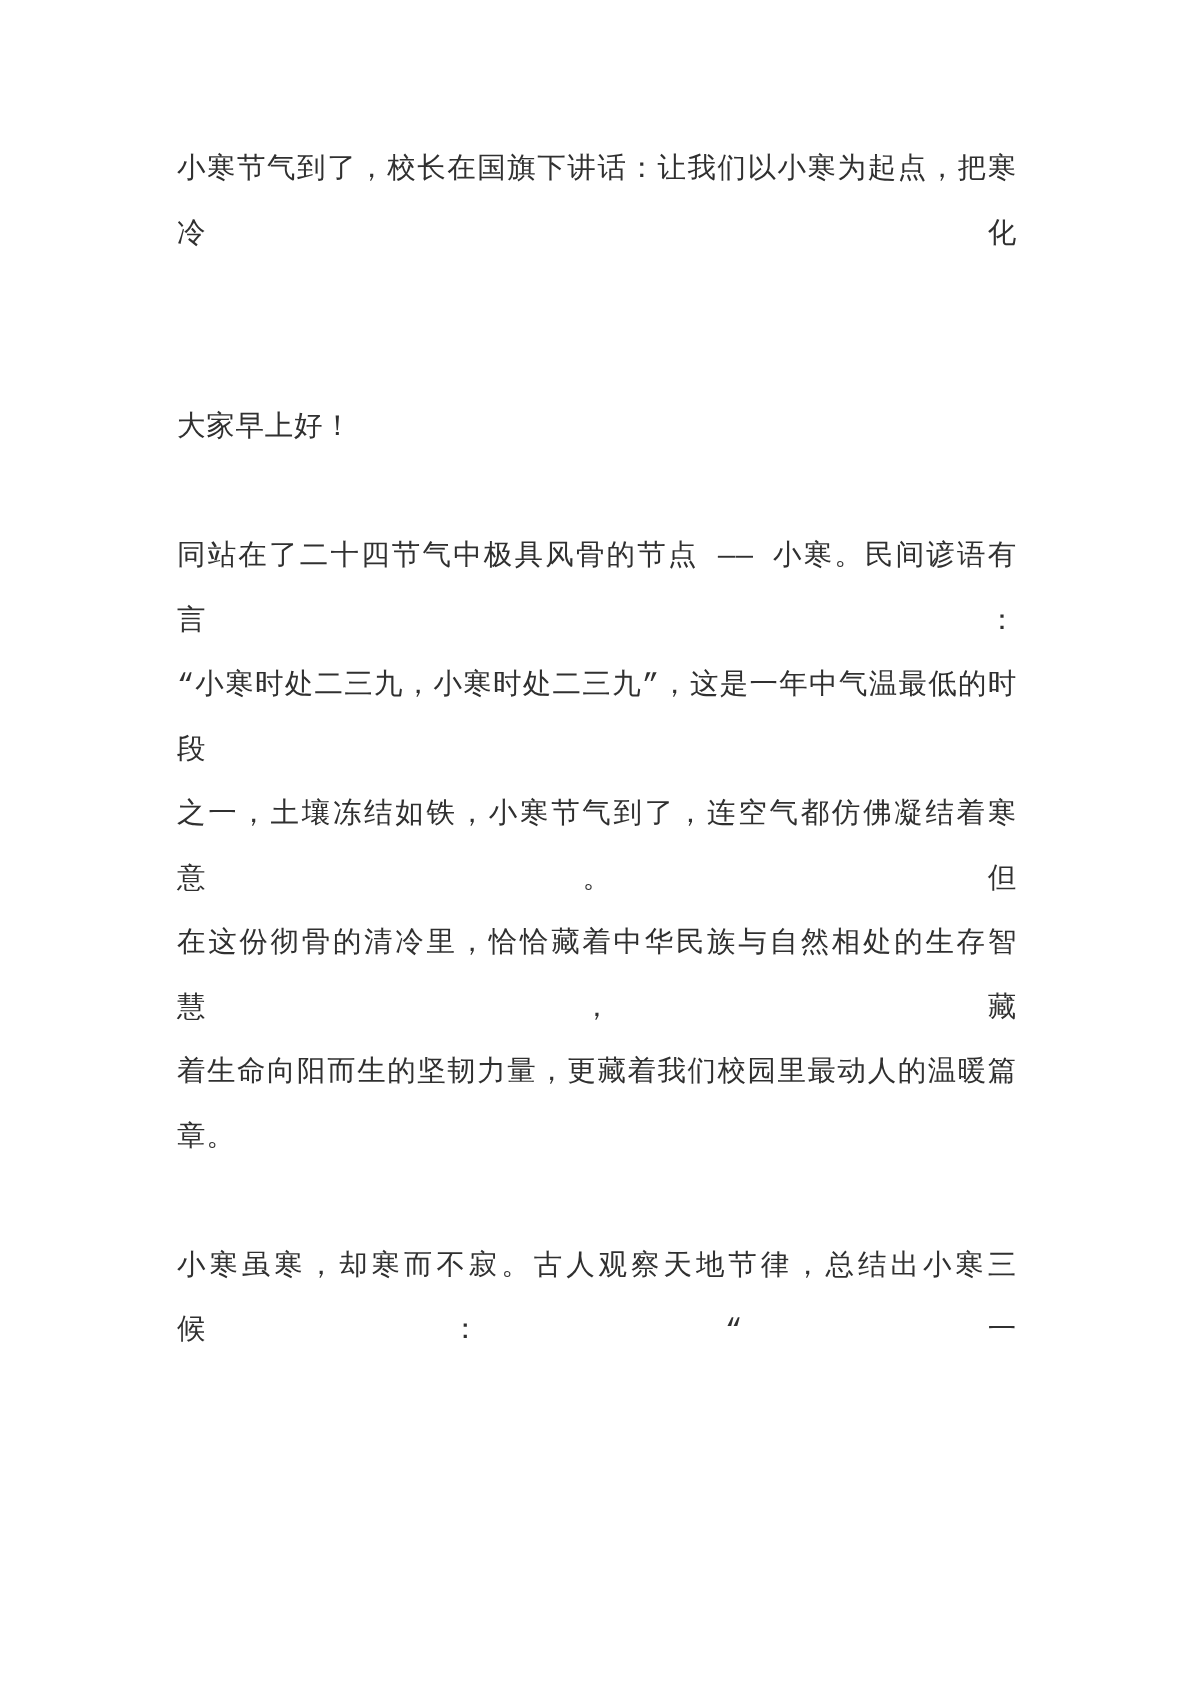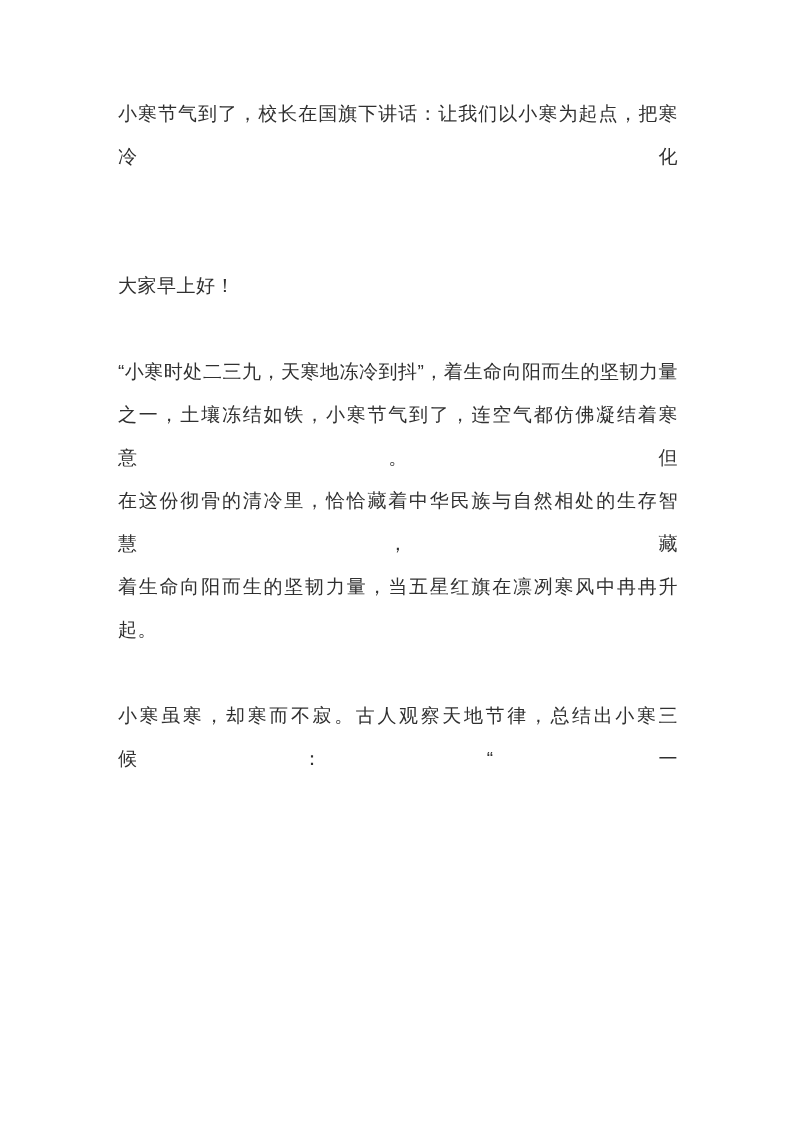--- a/index.html
+++ b/index.html
@@ -9,21 +9,21 @@
   }
   .page {
     position: relative;
     width: 793px;
     height: 1122px;
     margin: 0 auto;
     background: #ffffff;
     box-sizing: border-box;
     padding: 92px 115px 0 118px;
     overflow: hidden;
-    font-family: Liberation Sans, sans-serif;
+    font-family: Liberation Mono, monospace;
   }
   .para {
     margin: 0 0 43px 0;
     font-size: 19px;
     line-height: 43px;
     color: #303030;
     letter-spacing: 0.5px;
   }
   .para.gap-large {
     margin-bottom: 86px;
@@ -44,22 +44,23 @@
   <div class="para gap-large">
       <div class="line">小寒节气到了，校长在国旗下讲话：让我们以小寒为起点，把寒冷化</div>
     </div>
 
 
   <div class="para">
       <div class="line last">大家早上好！</div>
     </div>
 
   <div class="para">
-      <div class="line">“小寒时处二三九，天寒地冻冷到抖”，着生命向阳而生的坚韧力量</div>
+      <div class="line">同站在了二十四节气中极具风骨的节点 —— 小寒。民间谚语有言：</div>
+      <div class="line">“小寒时处二三九，小寒时处二三九”，这是一年中气温最低的时段</div>
       <div class="line">之一，土壤冻结如铁，小寒节气到了，连空气都仿佛凝结着寒意。但</div>
       <div class="line">在这份彻骨的清冷里，恰恰藏着中华民族与自然相处的生存智慧，藏</div>
-      <div class="line last">着生命向阳而生的坚韧力量，当五星红旗在凛冽寒风中冉冉升起。</div>
+      <div class="line last">着生命向阳而生的坚韧力量，更藏着我们校园里最动人的温暖篇章。</div>
     </div>
 
   <div class="para">
       <div class="line">小寒虽寒，却寒而不寂。古人观察天地节律，总结出小寒三候：“一</div>
     </div>
 </div>
 
 </body></html>

